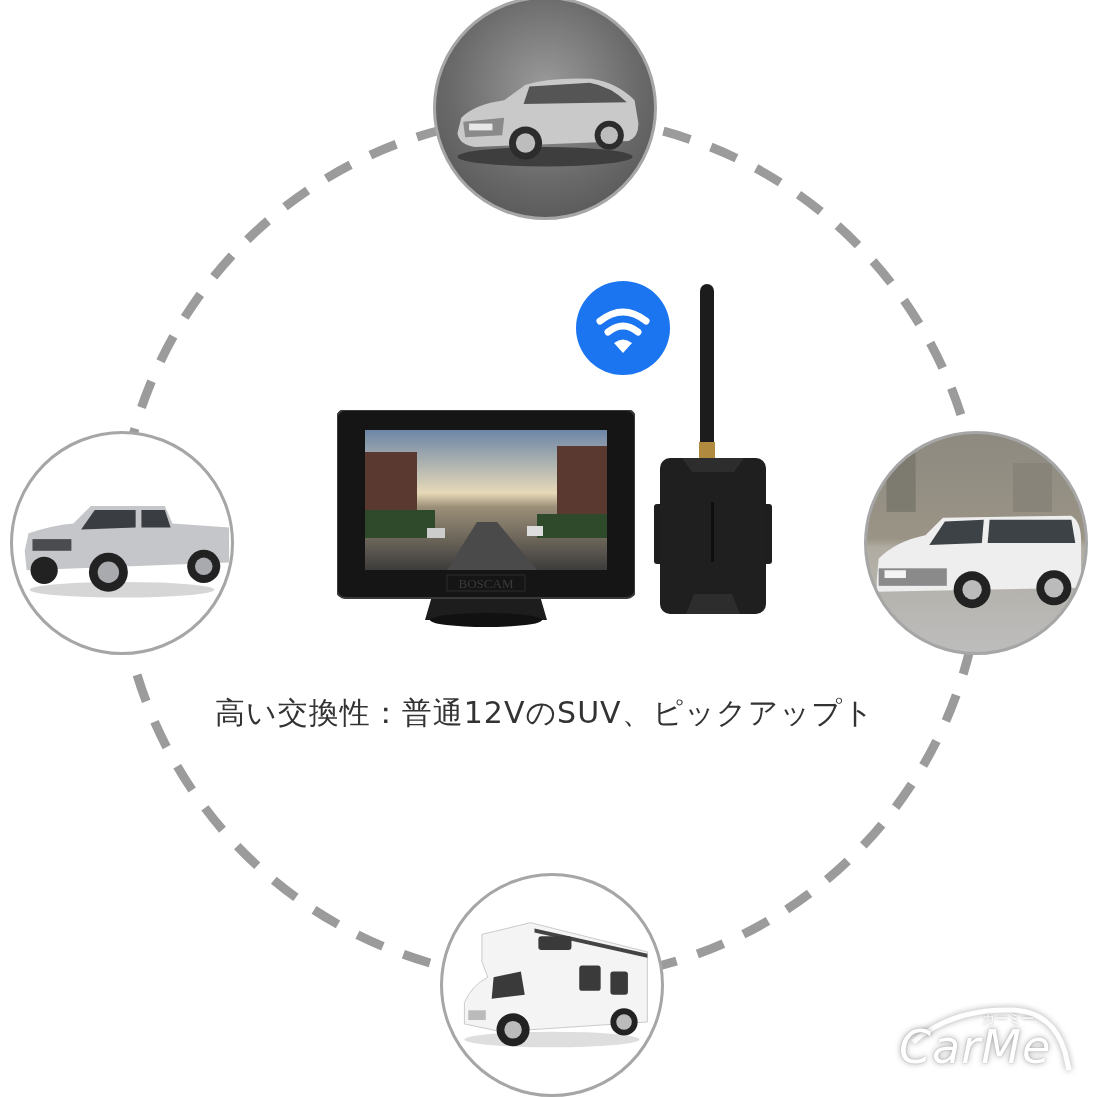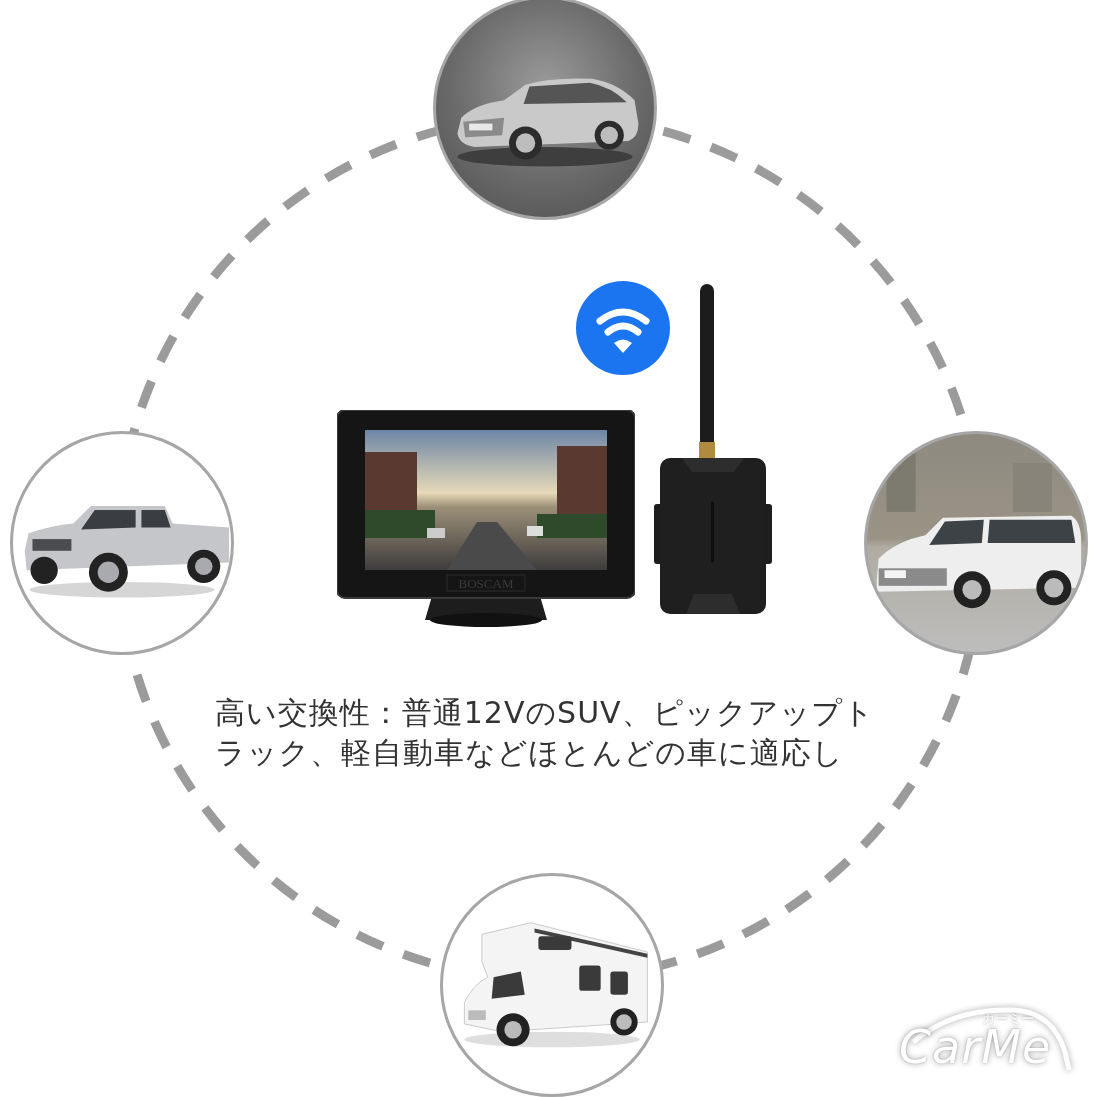--- a/index.html
+++ b/index.html
@@ -133,21 +133,20 @@
     <rect x="108" y="222" width="12" height="60" rx="3" fill="#1e1e1e"></rect>
     <rect x="8" y="176" width="106" height="156" rx="10" fill="#1f1f1f"></rect>
     <path d="M30 176 L40 190 L82 190 L92 176 Z" fill="#2d2d2d"></path>
     <path d="M34 332 L42 312 L80 312 L88 332 Z" fill="#2d2d2d"></path>
     <rect x="59" y="220" width="3" height="60" fill="#0e0e0e"></rect>
   </svg>
 </div>
 
 <div class="caption">
   <span>高い交換性：普通12VのSUV、ピックアップト</span>
-  <span>ラック、軽自動車などほとんどの車に適応し</span>
 </div>
 
 <div class="logo">
   <svg class="abs" width="185" height="80" viewBox="0 0 185 80" style="left:0; top:0;">
     <path d="M20 40 Q60 6 120 8 Q160 10 172 50 L176 68" fill="none" stroke="#ffffff" stroke-width="5" style="filter: drop-shadow(0 0 3px rgba(0,0,0,0.35));"></path>
   </svg>
   <span class="logo-kana">カーミー</span>
   <span class="logo-text">CarMe</span>
 </div>
 

